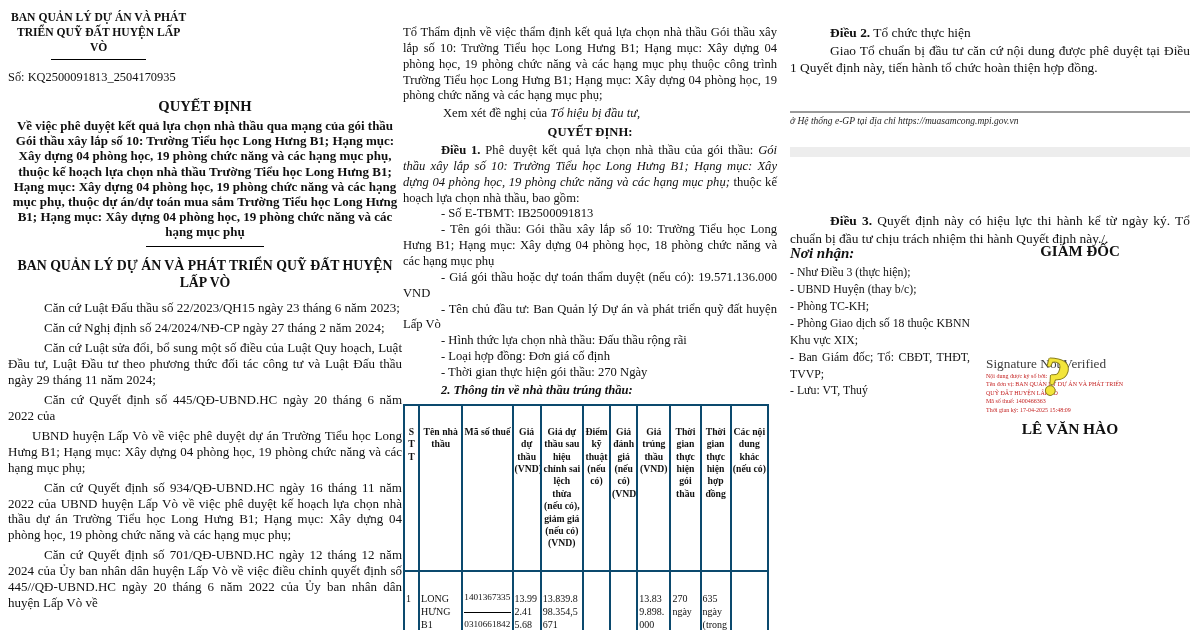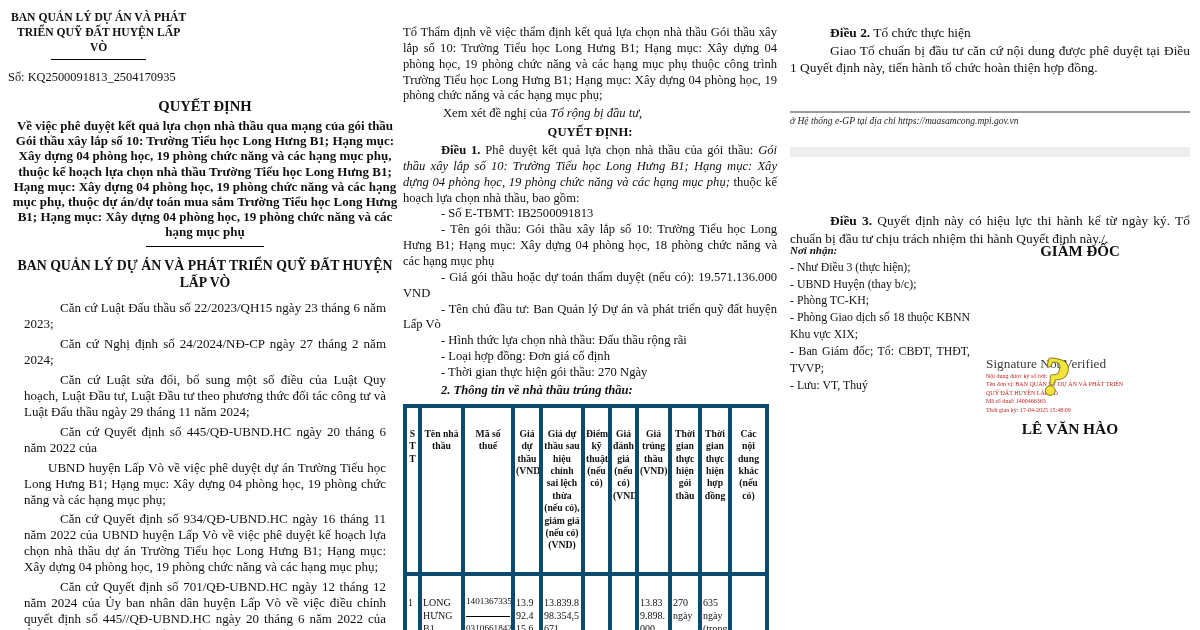--- a/index.html
+++ b/index.html
@@ -22,53 +22,53 @@
   .hdr-right{width:54%;text-align:center;padding-top:10px;}
   .motto1{font-weight:bold;font-size:12.6px;}
   .motto2{font-weight:bold;font-size:13.6px;margin-top:2px;}
   .motto-rule{width:112px;border-top:1px solid #000;margin:3px auto 0;}
   .place-date{font-style:italic;font-weight:bold;font-size:13px;margin-top:11px;}
   .title{text-align:center;font-weight:bold;font-size:14.6px;margin-top:13px;}
   .subject{text-align:center;font-weight:bold;font-size:13px;line-height:1.165;margin-top:3px;}
   .subject-rule{width:118px;border-top:1px solid #000;margin:7px auto 0;}
   .issuer{text-align:center;font-weight:bold;font-size:13.8px;margin-top:11px;line-height:1.2;}
   .recitals{margin-top:9px;}
-  .recitals p{font-size:13px;line-height:1.225;text-align:justify;text-indent:36px;margin:4px 16px 0;}
+  .recitals p{font-size:13px;line-height:1.225;text-align:justify;text-indent:36px;margin:4px 0 0;}
   .recitals p.indent-sm{text-indent:24px;}
 
   
   #col2 p{font-size:12.6px;line-height:1.26;margin:0;}
   .p-open{text-align:justify;}
   .p-consider{text-indent:40px;margin-top:2px !important;}
   .decide-h{text-align:center;font-weight:bold;font-size:13.4px;margin:3px 0 2px 0 !important;}
   .p-art{ text-align:justify;text-indent:38px;}
   .sec-h{font-weight:bold;font-style:italic;text-indent:38px;margin-top:2px !important;}
   .bullet{text-align:justify;text-indent:38px;}
   table.award{border-collapse:collapse;width:366px;margin-top:5px;table-layout:fixed;}
-  table.award th, table.award td{border:4px solid #0c4a6e;vertical-align:top;padding:20px 1px;overflow:hidden;}
+  table.award th, table.award td{border:2px solid #0c4a6e;vertical-align:top;padding:20px 1px;overflow:hidden;}
   table.award th{font-weight:bold;font-size:9.7px;line-height:1.28;text-align:center;}
   table.award td{font-size:10px;line-height:1.3;text-align:left;}
   th.vstack{word-break:break-all;}
   td.num{word-break:break-all;}
   tr.hrow{height:112px;}
   tr.drow{height:128px;}
   .tax-top{display:block;border-bottom:1px solid #000;padding-bottom:8px;margin-bottom:6px;font-size:9.2px;}
   .tax-bot{display:block;font-size:9.2px;}
 
   
   #col3 .abs{position:absolute;}
   .art2{top:24px;width:100%;}
   .art2 p{font-size:13.4px;line-height:1.32;margin:0;text-indent:40px;text-align:justify;}
   .fn-rule{top:111px;width:100%;border-top:2px solid #9a9a9a;}
   .fn{top:116px;left:0;font-size:9.5px;font-style:italic;color:#222;}
   .pagebar{top:147px;width:100%;height:10px;background:#ededed;}
   .art3{top:199px;width:100%;font-size:13.4px;line-height:1.32;text-indent:40px;text-align:justify;}
   .footer{top:243px;width:100%;display:flex;}
   .recips{width:180px;font-size:11.8px;line-height:1.43;}
-  .recips-h{font-weight:bold;font-style:italic;font-size:11px;}
+  .recips-h{font-weight:bold;font-style:italic;font-size:15px;}
   .recip{text-align:justify;}
   .signer{flex:1;text-align:center;}
   .signer-title{font-weight:bold;font-size:15px;}
   .stamp{top:356px;left:196px;width:215px;}
   .stamp-title{font-size:13.3px;color:#3c3c3c;}
   .stamp-detail{font-size:6px;color:#c42222;line-height:1.4;white-space:nowrap;}
   .qmark{top:350px;left:252px;font-size:54px;font-weight:bold;color:#f3e53a;
     transform:rotate(14deg);z-index:3;line-height:1;
     text-shadow:1px 0 0 #8a7f1e,-1px 0 0 #8a7f1e,0 1px 0 #8a7f1e,0 -1px 0 #8a7f1e;}
   .signer-name{top:420px;left:150px;width:260px;text-align:center;font-weight:bold;font-size:15.4px;}
@@ -97,21 +97,21 @@
     <p>Căn cứ Luật sửa đổi, bổ sung một số điều của Luật Quy hoạch, Luật Đầu tư, Luật Đầu tư theo phương thức đối tác công tư và Luật Đấu thầu ngày 29 tháng 11 năm 2024;</p>
     <p>Căn cứ Quyết định số 445/QĐ-UBND.HC ngày 20 tháng 6 năm 2022 của</p>
     <p class="indent-sm">UBND huyện Lấp Vò về việc phê duyệt dự án Trường Tiểu học Long Hưng B1; Hạng mục: Xây dựng 04 phòng học, 19 phòng chức năng và các hạng mục phụ;</p>
     <p>Căn cứ Quyết định số 934/QĐ-UBND.HC ngày 16 tháng 11 năm 2022 của UBND huyện Lấp Vò về việc phê duyệt kế hoạch lựa chọn nhà thầu dự án Trường Tiểu học Long Hưng B1; Hạng mục: Xây dựng 04 phòng học, 19 phòng chức năng và các hạng mục phụ;</p>
     <p>Căn cứ Quyết định số 701/QĐ-UBND.HC ngày 12 tháng 12 năm 2024 của Ủy ban nhân dân huyện Lấp Vò về việc điều chỉnh quyết định số 445//QĐ-UBND.HC ngày 20 tháng 6 năm 2022 của Ủy ban nhân dân huyện Lấp Vò về</p>
   </div>
 </div>
 
 <div class="col" id="col2">
   <p class="p-open">Tổ Thẩm định về việc thẩm định kết quả lựa chọn nhà thầu Gói thầu xây lắp số 10: Trường Tiểu học Long Hưng B1; Hạng mục: Xây dựng 04 phòng học, 19 phòng chức năng và các hạng mục phụ thuộc công trình Trường Tiểu học Long Hưng B1; Hạng mục: Xây dựng 04 phòng học, 19 phòng chức năng và các hạng mục phụ;</p>
-  <p class="p-consider"><span>Xem xét đề nghị của </span><i>Tổ rộng bị đầu tư,</i></p>
+  <p class="p-consider"><span>Xem xét đề nghị của </span><i>Tổ hiệu bị đầu tư,</i></p>
   <p class="decide-h">QUYẾT ĐỊNH:</p>
 
   <p class="p-art"><b class="lbl">Điều 1.</b><span> Phê duyệt kết quả lựa chọn nhà thầu của gói thầu: </span><i>Gói thầu xây lắp số 10: Trường Tiểu học Long Hưng B1; Hạng mục: Xây dựng 04 phòng học, 19 phòng chức năng và các hạng mục phụ;</i><span> thuộc kế hoạch lựa chọn nhà thầu, bao gồm:</span></p>
 
   <p class="bullet">- Số E-TBMT: IB2500091813</p>
   <p class="bullet">- Tên gói thầu: Gói thầu xây lắp số 10: Trường Tiểu học Long Hưng B1; Hạng mục: Xây dựng 04 phòng học, 18 phòng chức năng và các hạng mục phụ</p>
   <p class="bullet">- Giá gói thầu hoặc dự toán thẩm duyệt (nếu có): 19.571.136.000 VND</p>
   <p class="bullet">- Tên chủ đầu tư: Ban Quản lý Dự án và phát triển quỹ đất huyện Lấp Vò</p>
   <p class="bullet">- Hình thức lựa chọn nhà thầu: Đấu thầu rộng rãi</p>
   <p class="bullet">- Loại hợp đồng: Đơn giá cố định</p>

